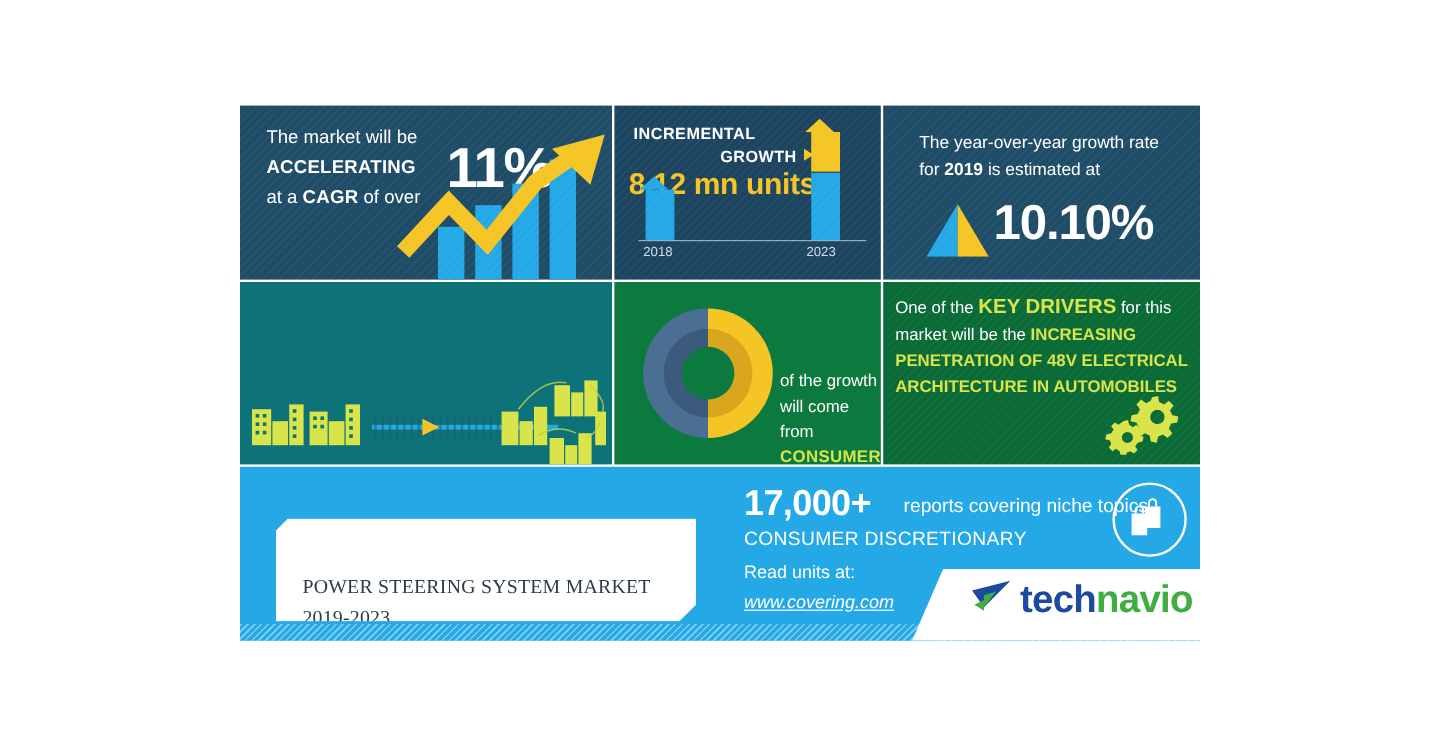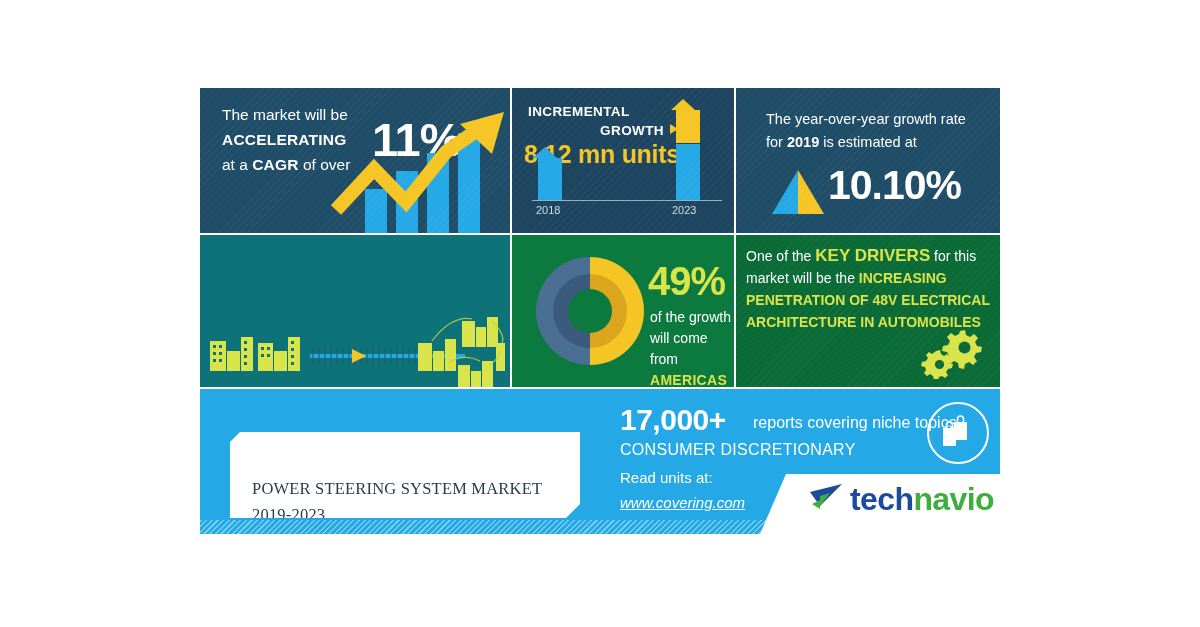--- a/index.html
+++ b/index.html
@@ -271,25 +271,24 @@
       </g>
     </svg>
   </div>
 
   <div class="panel green" id="p-donut">
     <div id="donut">
       <div class="ring-out"></div>
       <div class="ring-in"></div>
       <div class="hole"></div>
     </div>
-    <div id="donut-pct">49%</div>
     <div id="donut-cap">
       <span>of the growth will</span>
       <span>come from</span>
-      <span id="donut-region">AMERICAS</span>
+      <span id="donut-region">CONSUMER</span>
     </div>
   </div>
 
   <div class="panel green-dark hatch" id="p-drivers">
     <div id="drv-text">
       <span>One of the </span><span class="hl-big">KEY DRIVERS</span><span> for this</span><br>
       <span>market will be the </span><span class="hl">INCREASING</span><br>
       <span class="hl">PENETRATION OF 48V ELECTRICAL</span><br>
       <span class="hl">ARCHITECTURE IN AUTOMOBILES</span>
     </div>

